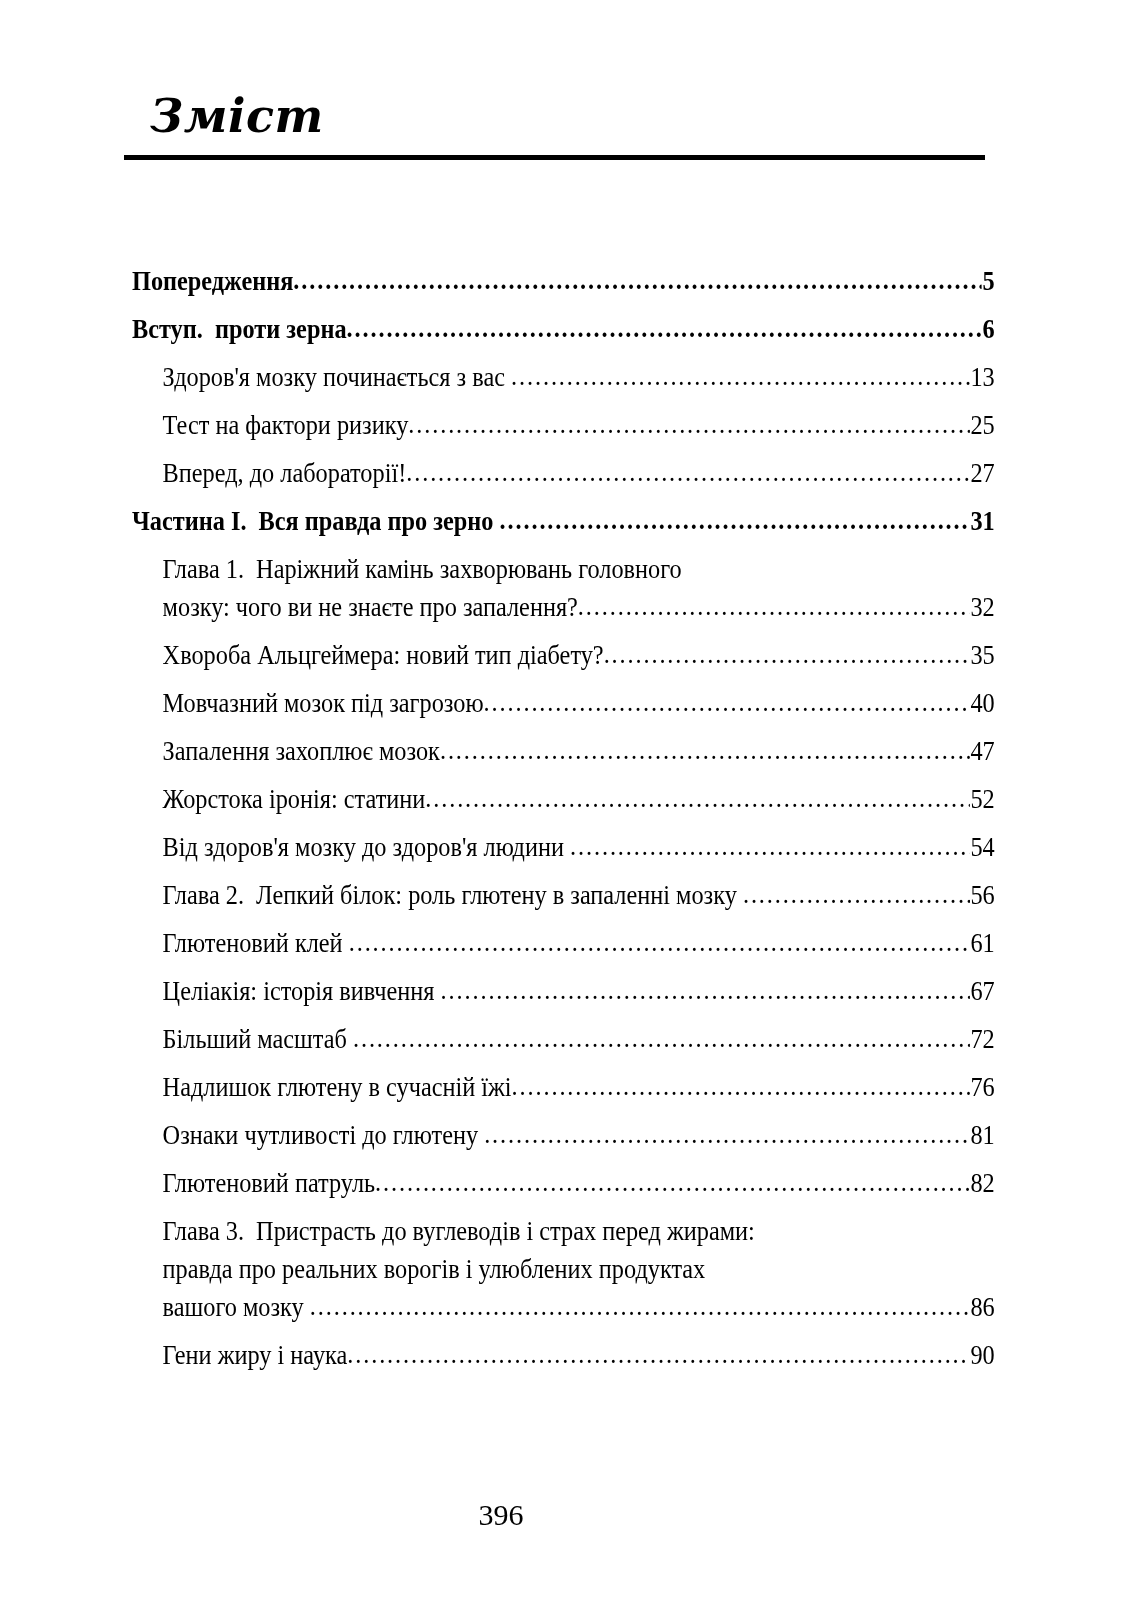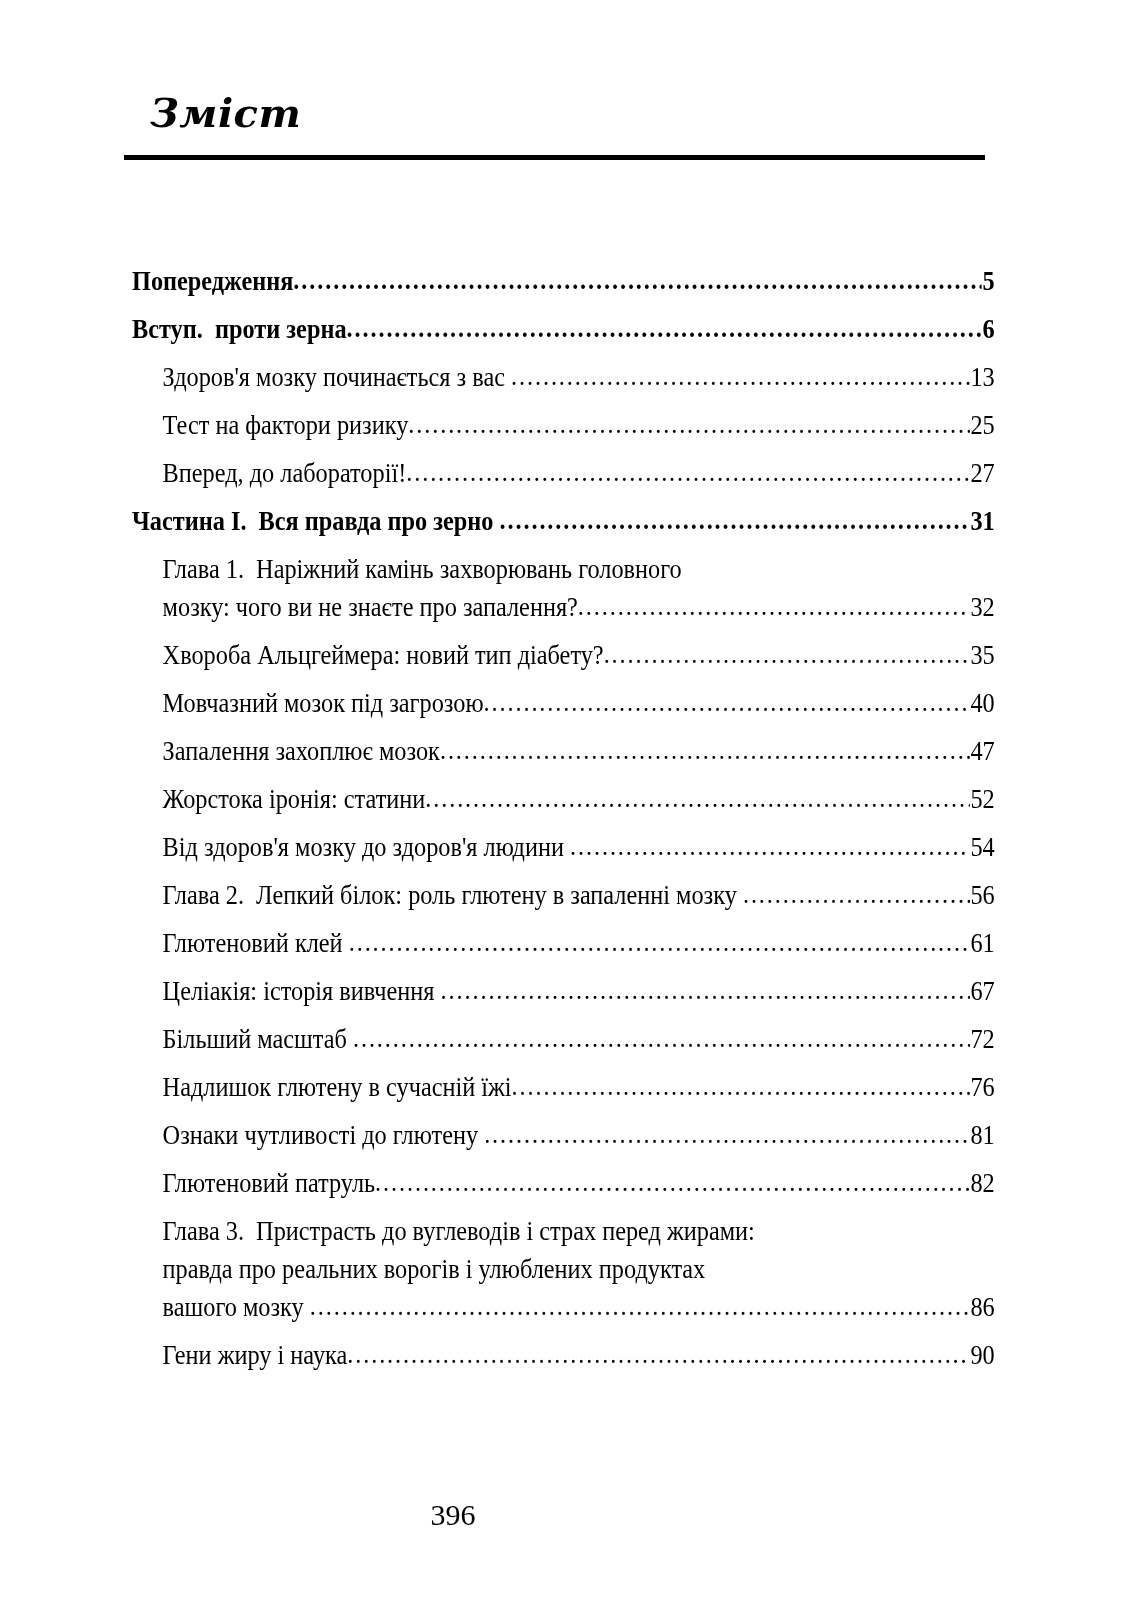--- a/index.html
+++ b/index.html
@@ -25,21 +25,21 @@
   }
 
   
   .toc-title {
     position: absolute;
     left: 150px;
     top: 92px;
     font-family: "DejaVu Serif", "Liberation Serif", serif;
     font-weight: 700;
     font-style: italic;
-    font-size: 40px;
+    font-size: 46px;
     letter-spacing: 0.5px;
     line-height: 1.05;
     white-space: nowrap;
   }
 
   .title-rule {
     position: absolute;
     left: 124px;
     top: 155px;
     width: 861px;
@@ -126,20 +126,21 @@
   .folio {
     position: absolute;
     left: 0;
     top: 1498px;
     width: 906px;
     text-align: center;
     font-family: "Liberation Serif", "DejaVu Serif", serif;
     font-size: 30px;
     font-weight: 400;
     color: #000;
+    padding-left: 48px;
   }
 </style>
 </head>
 <body>
 
 <div class="page">
 
   <div class="toc-title">Зміст</div>
 
   <div class="title-rule"></div>

